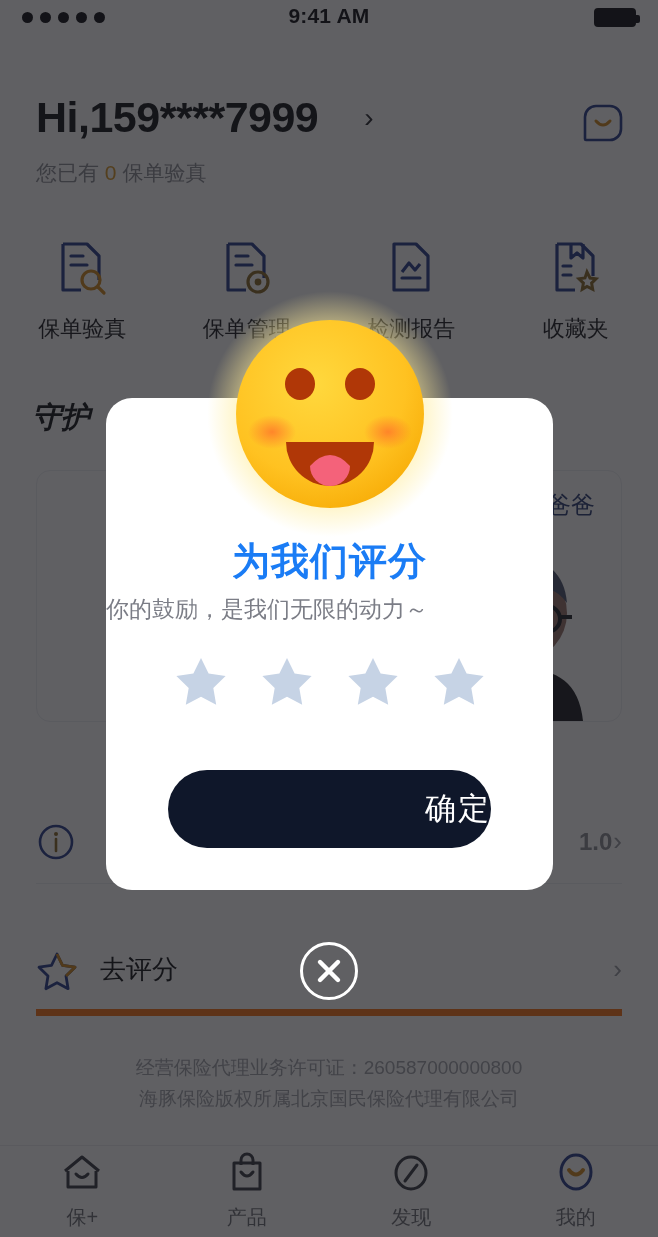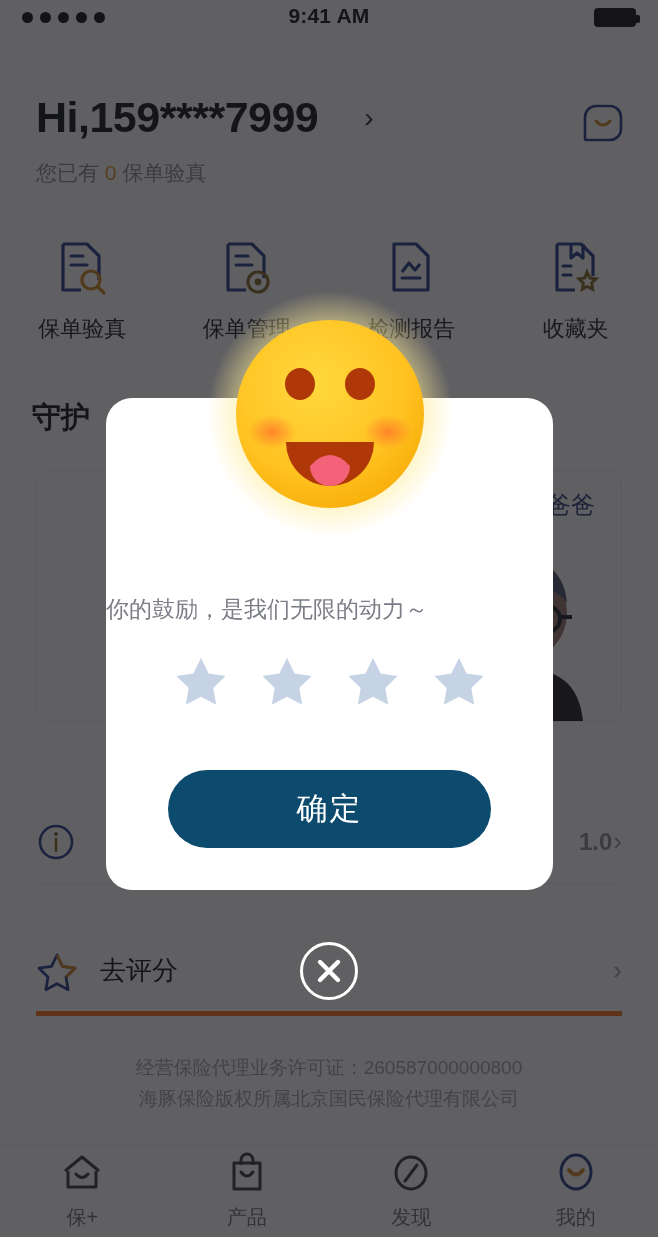--- a/index.html
+++ b/index.html
@@ -34,42 +34,42 @@
   .greet-chev { margin-left:16px; font-size:28px; color:#2a2b30; font-weight:300; line-height:1; }
   .greet-sub { margin-top:20px; font-size:21px; color:#8d8f96; }
   .greet-sub .num { color:#d99a2b; font-weight:500; }
 
   .msg-icon { position:absolute; top:104px; right:32px; width:46px; height:40px; }
 
   .quick { position:absolute; top:240px; left:0; right:0; display:flex; }
   .quick-item { flex:1; display:flex; flex-direction:column; align-items:center; gap:12px; }
   .quick-label { font-size:22px; color:#1d1e22; }
 
-  .sec-title { position:absolute; top:398px; left:32px; font-size:29px; font-weight:600; color:#15161a; }
+  .sec-title { position:absolute; top:398px; left:32px; font-size:29px; font-weight:600; color:#15161a;font-style:italic; }
 
   .fam-card {
     position:absolute; top:470px; left:36px; right:36px; height:252px;
     background:#fdfdfd; border:1px solid #eceef1; border-radius:14px; overflow:hidden;
   }
   .fam-tab { position:absolute; top:18px; right:26px; font-size:24px; color:#2c3e76; font-weight:500; }
   .av-left { position:absolute; left:70px; bottom:0; width:150px; height:170px; }
   .av-right { position:absolute; right:16px; bottom:0; width:160px; height:178px; }
 
   .ver-row {
     position:absolute; top:800px; left:36px; right:36px; height:84px;
     display:flex; align-items:center; border-bottom:1px solid #eceef1;
   }
   .ver-ico { width:40px; height:40px; flex:0 0 40px; }
   .ver-txt { margin-left:24px; font-size:26px; color:#15161a; flex:1; }
   .ver-val { font-size:24px; color:#8d8f96; margin-right:1px;font-weight:bold; }
   .chev { font-size:26px; color:#9a9ca3; font-weight:300; }
 
   .rate-row {
     position:absolute; top:930px; left:36px; right:36px; height:86px;
-    display:flex; align-items:center; border-bottom:5px solid #f97316;
+    display:flex; align-items:center; border-bottom:7px solid #f97316;
   }
 
   .footnote { position:absolute; top:1052px; left:0; right:0; text-align:center;
               font-size:19px; line-height:1.65; color:#a2a4ab; }
 
   .tabbar { position:absolute; left:0; right:0; bottom:0; height:92px; display:flex;
             border-top:1px solid #ececee; background:#fff; }
   .tab { flex:1; display:flex; flex-direction:column; align-items:center; justify-content:center; gap:8px; }
   .tab-label { font-size:20px; color:#6f7077; }
   .tab.active .tab-label { color:#6f7077; }
@@ -91,22 +91,22 @@
     background:radial-gradient(circle, rgba(255,236,150,.92) 38%, rgba(255,240,180,0) 70%);
   }
   .m-title { position:absolute; top:138px; left:0; right:0; text-align:center;
              font-size:38px; font-weight:700; color:#1a7cf5; letter-spacing:1px; }
   .m-sub { position:absolute; top:196px; left:0; right:0; text-align:left;
            font-size:23px; color:#7b7d86; }
   .stars { position:absolute; top:258px; left:0; right:0; display:flex;
            justify-content:center; gap:34px; }
   .m-btn {
     position:absolute; left:62px; right:62px; top:372px; height:78px;
-    border:none; border-radius:39px; background:#0c4a6e; color:#ffffff;
-    font-size:31px; font-family:inherit; letter-spacing:2px; cursor:pointer;
+    border:none; border-radius:39px; background:#0f172a; color:#ffffff;
+    font-size:31px; font-family:inherit; letter-spacing:2px; cursor:pointer;text-align:right;
   }
 
   .close-btn {
     position:absolute; left:300px; top:942px; width:58px; height:58px;
     border:3px solid #ffffff; border-radius:50%; background:transparent;
     z-index:6; cursor:pointer;
   }
 </style>
 </head>
 <body>
@@ -309,20 +309,21 @@
         <circle cx="98" cy="98" r="94" fill="url(#fg)"></circle>
         <ellipse cx="40" cy="116" rx="24" ry="17" fill="url(#bl)"></ellipse>
         <ellipse cx="156" cy="116" rx="24" ry="17" fill="url(#bl)"></ellipse>
         <ellipse cx="68" cy="68" rx="15" ry="16" fill="#b03707"></ellipse>
         <ellipse cx="128" cy="68" rx="15" ry="16" fill="#b03707"></ellipse>
         <path d="M54 126h88a44 44 0 0 1-88 0z" fill="#b03707"></path>
         <path d="M78 150q20-22 40 0a20 20 0 0 1-40 0z" fill="#f4627a"></path>
       </svg>
     </div>
 
+    <div class="m-title">为我们评分</div>
     <div class="m-sub">你的鼓励，是我们无限的动力～</div>
 
     <div class="stars">
       <span>
         <svg viewBox="0 0 52 50" width="52" height="50">
             <path d="M26 2l7.6 15.4 17 2.5-12.3 12 2.9 16.9L26 40.8 10.8 48.8l2.9-16.9L1.4 19.9l17-2.5z" fill="#c6d3e5"></path>
           </svg>
       </span>
       <span>
         <svg viewBox="0 0 52 50" width="52" height="50">

